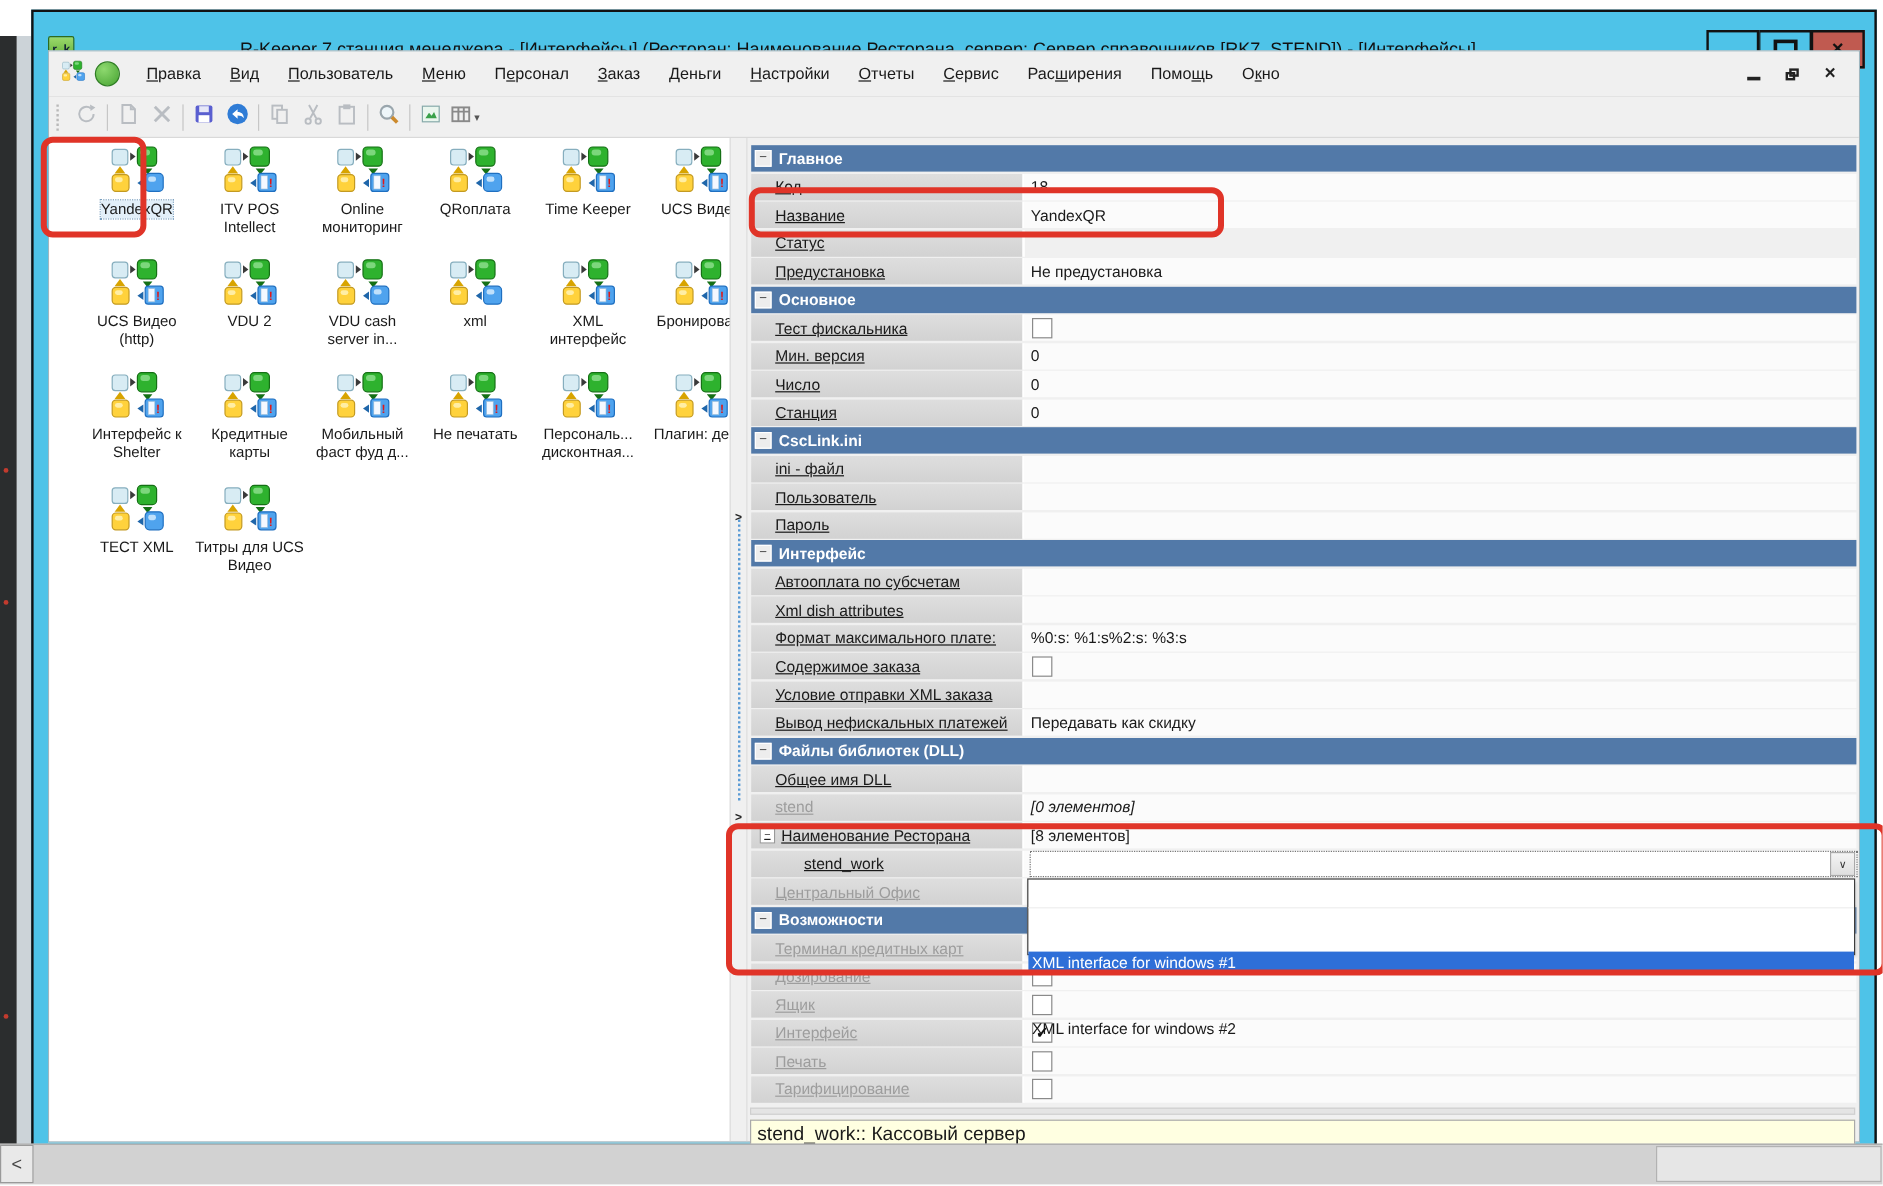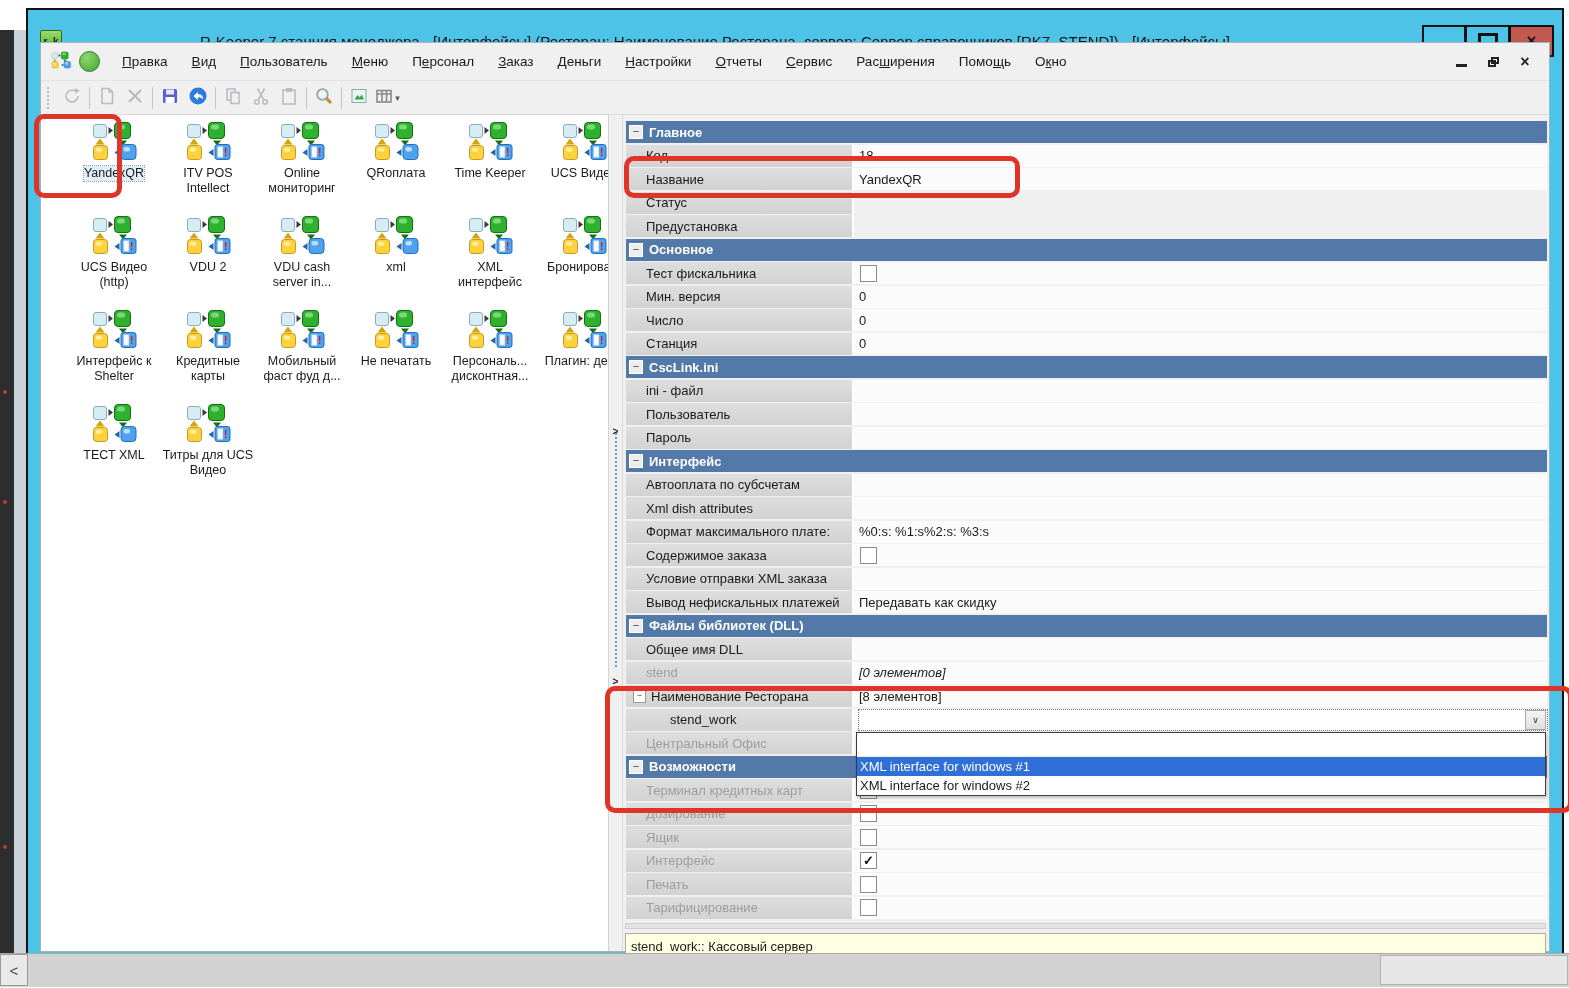--- a/index.html
+++ b/index.html
@@ -65,42 +65,42 @@
   .split-arrow{position:absolute;left:1px;width:11px;height:26px;background:#f0f0f0;color:#222;
                font-size:10px;font-weight:bold;display:flex;align-items:center;justify-content:center;cursor:pointer;}
 
   
   #prop-panel{flex:1;position:relative;background:#f0f0f0;padding:6px 2px 0 3px;box-sizing:border-box;}
   .prow{display:flex;height:22px;margin-bottom:1.5px;}
   .prow.header{background:#5279a8;color:#fff;font-weight:bold;font-size:13px;align-items:center;padding-left:3px;}
   .minusbox{width:12px;height:12px;background:#ededed;border:1px solid #fff;color:#444;font-size:11px;
             line-height:10px;text-align:center;margin-right:6px;font-weight:normal;cursor:pointer;}
   .plabel{width:228px;min-width:228px;background:linear-gradient(#dedede,#d2d2d2);border-right:2px solid #fff;
-          padding-left:20px;display:flex;align-items:center;font-size:13px;box-sizing:border-box;cursor:default;}
+          padding-left:20px;display:flex;align-items:center;font-size:13px;box-sizing:border-box;cursor:default;text-decoration:underline;}
   .plabel.gray{color:#9d9d9d;}
   .plabel.indent{padding-left:44px;}
   .plabel .expbox{width:11px;height:11px;border:1px solid #999;background:#fff;font-size:9px;line-height:9px;
                   text-align:center;color:#333;margin:0 5px 0 -13px;}
   .pvalue{flex:1;background:#fbfbfb;display:flex;align-items:center;padding-left:5px;font-size:13px;cursor:text;}
   .pvalue.italic{font-style:italic;}
   .cb{width:15px;height:15px;background:#fff;border:1px solid #8a8a8a;margin-left:1px;display:flex;
       align-items:center;justify-content:center;font-size:13px;font-weight:bold;color:#111;cursor:pointer;}
   .combo{flex:1;height:20px;background:#fff;outline:1px dotted #777;display:flex;align-items:center;
          justify-content:flex-end;cursor:pointer;}
   .combo-btn{width:19px;height:18px;background:linear-gradient(#f4f4f4,#dfdfdf);border:1px solid #a9a9a9;
              font-size:9px;color:#333;display:flex;align-items:center;justify-content:center;margin-right:1px;}
 
   #dropdown{position:absolute;left:233px;right:3px;top:617px;height:62px;background:#fff;
             border:1px solid #3c3c3c;z-index:6;box-shadow:1px 2px 3px rgba(0,0,0,.25);}
   #dropdown .blank{height:23px;border-bottom:1px solid #eee;}
-  .pop-item{height:19px;font-size:13px;display:flex;align-items:center;padding-left:3px;cursor:pointer;white-space:nowrap;}
+  .pop-item{height:19px;font-size:13px;display:flex;align-items:center;padding-left:3px;cursor:pointer;white-space:nowrap;margin-top:36px;}
   .pop-item.sel{background:#2e6fd8;color:#fff;}
 
   #hint-bar{position:absolute;left:2px;right:3px;top:818px;height:26px;background:#ffffe1;
-            border:1px solid #a9a9a9;display:flex;align-items:center;padding-left:5px;font-size:13px;box-sizing:border-box;}
+            border:1px solid #a9a9a9;display:flex;align-items:center;padding-left:5px;font-size:16px;box-sizing:border-box;}
   #hint-sep{position:absolute;left:2px;right:3px;top:808px;height:6px;background:#e4e4e4;border:1px solid #cfcfcf;box-sizing:border-box;}
 
   
   .annot{position:absolute;border:5px solid #e03428;border-radius:10px;z-index:9;pointer-events:none;}
 
   
   #hscroll{position:absolute;left:0;top:953px;width:1569px;height:33px;background:#d2d2d2;
            border-top:1px solid #a8a8a8;z-index:12;}
   #hscroll .larr{position:absolute;left:0;top:0;width:28px;height:32px;background:#e9e9e9;border:1px solid #9a9a9a;
                  box-sizing:border-box;display:flex;align-items:center;justify-content:center;
@@ -617,20 +617,23 @@
               </div>
               <div class="prow">
                 <div class="plabel">
                   <span>Статус</span>
                 </div>
               </div>
               <div class="prow">
                 <div class="plabel">
                   <span>Предустановка</span>
                 </div>
+                <div class="pvalue">
+                  <span>Не предустановка</span>
+                </div>
               </div>
               <div class="prow header">
                 <span class="minusbox">−</span>
                 <span>Основное</span>
               </div>
               <div class="prow">
                 <div class="plabel">
                   <span>Тест фискальника</span>
                 </div>
                 <div class="pvalue">

